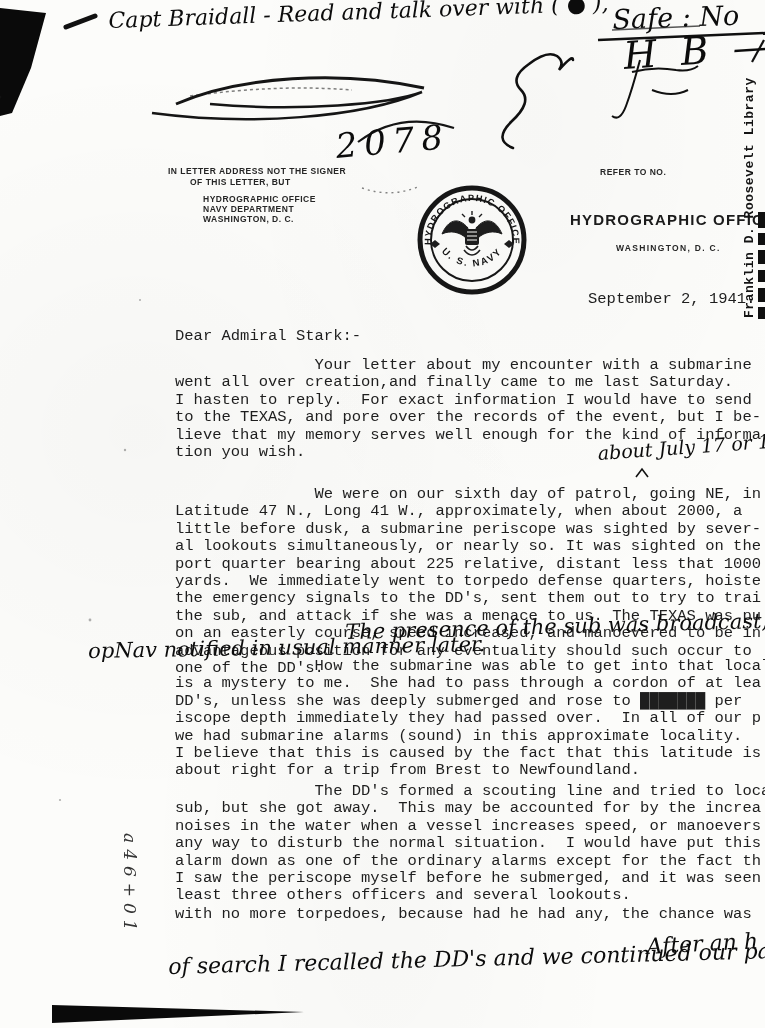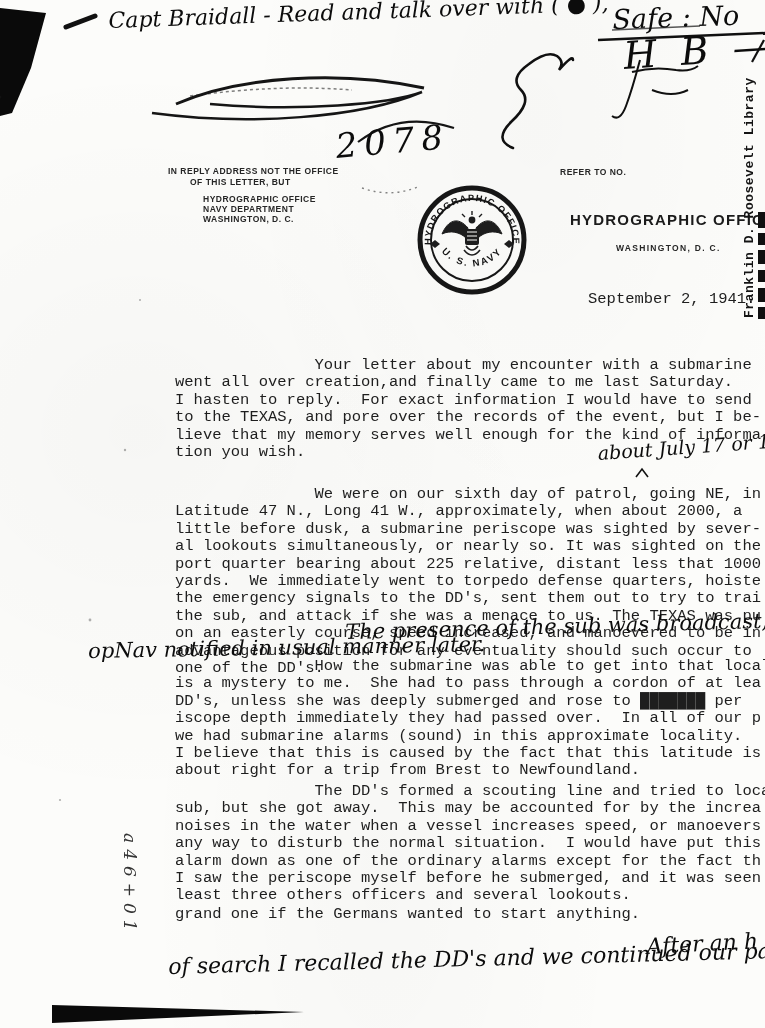--- a/index.html
+++ b/index.html
@@ -84,27 +84,27 @@
   </svg>
 
   <span class="abs hw" style="left:108px;top:8px;font-size:22px;transform:rotate(-2deg);">Capt Braidall - Read and talk over with ( ● ),</span>
 
   <span class="abs hw" style="left:612px;top:4px;font-size:27px;transform:rotate(-2deg);">Safe : No</span>
 
   <span class="abs hw" style="left:622px;top:34px;font-size:38px;letter-spacing:6px;transform:rotate(-4deg);">H B —</span>
 
   <span class="abs hw" style="left:334px;top:126px;font-size:34px;letter-spacing:7px;transform:rotate(-5deg);">2078</span>
 
-  <div class="abs lh-small" style="left:168px;top:166px;">IN REPLY ADDRESS NOT THE OFFICE</div>
+  <div class="abs lh-small" style="left:168px;top:166px;">IN LETTER ADDRESS NOT THE SIGNER</div>
   <div class="abs lh-small" style="left:178px;top:177px;margin-left:12px;">OF THIS LETTER, BUT</div>
   <div class="abs lh-small" style="left:203px;top:194px;">HYDROGRAPHIC OFFICE</div>
   <div class="abs lh-small" style="left:203px;top:204px;">NAVY DEPARTMENT</div>
   <div class="abs lh-small" style="left:203px;top:214px;">WASHINGTON, D. C.</div>
 
-  <div class="abs lh-small" style="left:560px;top:167px;">REFER TO NO.</div>
+  <div class="abs lh-small" style="left:600px;top:167px;">REFER TO NO.</div>
   <div class="abs lh-big" style="left:570px;top:211px;">HYDROGRAPHIC OFFICE</div>
   <div class="abs lh-small" style="left:616px;top:243px;letter-spacing:1.3px;">WASHINGTON, D. C.</div>
 
   <svg class="abs" style="left:416px;top:184px;" width="112" height="112" viewBox="0 0 112 112">
     <circle cx="56" cy="56" r="52" fill="none" stroke="#161616" stroke-width="5"></circle>
     <circle cx="56" cy="56" r="41" fill="none" stroke="#161616" stroke-width="2"></circle>
     <defs>
       <path id="sealTop" d="M 15,58 A 41,41 0 0 1 97,58"></path>
       <path id="sealBot" d="M 18,52 A 39,39 0 0 0 94,52"></path>
     </defs>
@@ -130,26 +130,27 @@
   <span class="abs stamp-vert" style="left:742px;top:318px;">Franklin D. Roosevelt Library</span>
 
   <span class="frag" style="left:758px;top:212px;width:7px;height:16px;"></span>
   <span class="frag" style="left:758px;top:233px;width:7px;height:12px;"></span>
   <span class="frag" style="left:758px;top:250px;width:7px;height:14px;"></span>
   <span class="frag" style="left:758px;top:270px;width:7px;height:12px;"></span>
   <span class="frag" style="left:758px;top:288px;width:7px;height:14px;"></span>
   <span class="frag" style="left:758px;top:307px;width:7px;height:12px;"></span>
 
   <div class="abs typed dateline">September 2, 1941.</div>
+  <div class="abs typed salutation">Dear Admiral Stark:-</div>
 
   <div class="para typed" id="para-0"><div class="tline">               Your letter about my encounter with a submarine</div><div class="tline">went all over creation,and finally came to me last Saturday.</div><div class="tline">I hasten to reply.  For exact information I would have to send</div><div class="tline">to the TEXAS, and pore over the records of the event, but I be-</div><div class="tline">lieve that my memory serves well enough for the kind of informa-</div><div class="tline">tion you wish.</div></div>
   <div class="para typed" id="para-1"><div class="tline">               We were on our sixth day of patrol, going NE, in</div><div class="tline">Latitude 47 N., Long 41 W., approximately, when about 2000, a</div><div class="tline">little before dusk, a submarine periscope was sighted by sever-</div><div class="tline">al lookouts simultaneously, or nearly so. It was sighted on the</div><div class="tline">port quarter bearing about 225 relative, distant less that 1000</div><div class="tline">yards.  We immediately went to torpedo defense quarters, hoiste</div><div class="tline">the emergency signals to the DD's, sent them out to try to trai</div><div class="tline">the sub, and attack if she was a menace to us. The TEXAS was pu</div><div class="tline">on an easterly course, speed increased, and manoevered to be in</div><div class="tline">advantageous position for any eventuality should such occur to</div><div class="tline">one of the DD's.</div></div>
   <div class="para typed" id="para-2"><div class="tline">               How the submarine was able to get into that local</div><div class="tline">is a mystery to me.  She had to pass through a cordon of at lea</div><div class="tline">DD's, unless she was deeply submerged and rose to ███████ per</div><div class="tline">iscope depth immediately they had passed over.  In all of our p</div><div class="tline">we had submarine alarms (sound) in this approximate locality.</div><div class="tline">I believe that this is caused by the fact that this latitude is</div><div class="tline">about right for a trip from Brest to Newfoundland.</div></div>
   <div class="para typed" id="para-3"><div class="tline">               The DD's formed a scouting line and tried to loca</div><div class="tline">sub, but she got away.  This may be accounted for by the increa</div><div class="tline">noises in the water when a vessel increases speed, or manoevers</div><div class="tline">any way to disturb the normal situation.  I would have put this</div><div class="tline">alarm down as one of the ordinary alarms except for the fact th</div><div class="tline">I saw the periscope myself before he submerged, and it was seen</div><div class="tline">least three others officers and several lookouts.</div></div>
-  <div class="para typed" id="para-4"><div class="tline">grand one if the Germans wanted to start anything.</div></div>
+  <div class="para typed" id="para-4"><div class="tline">with no more torpedoes, because had he had any, the chance was</div></div>
 
   <span class="abs hw" style="left:597px;top:442px;font-size:19px;transform:rotate(-4deg);">about July 17 or 1</span>
 
   <span class="abs hw" style="left:345px;top:620px;font-size:21px;transform:rotate(-1.5deg);">The presence of the sub was broadcast, a</span>
 
   <span class="abs hw" style="left:88px;top:639px;font-size:21px;transform:rotate(-1deg);">opNav notified in usual manner later.</span>
 
   <span class="abs hw" style="left:646px;top:934px;font-size:22px;transform:rotate(-3deg);">After an h</span>
 
   <span class="abs hw" style="left:168px;top:954px;font-size:22px;transform:rotate(-1.5deg);">of search I recalled the DD's and we continued our pat</span>

